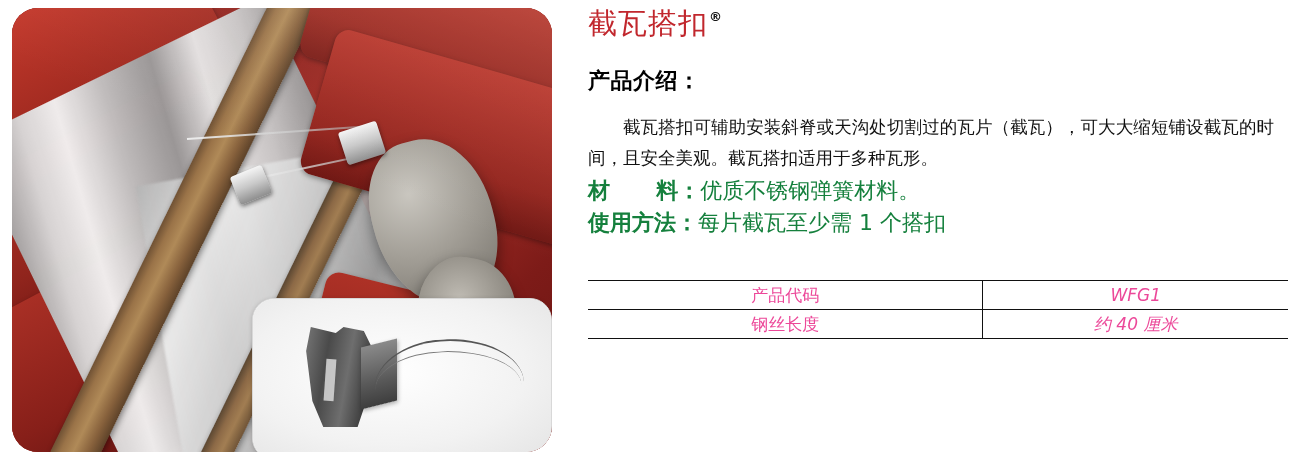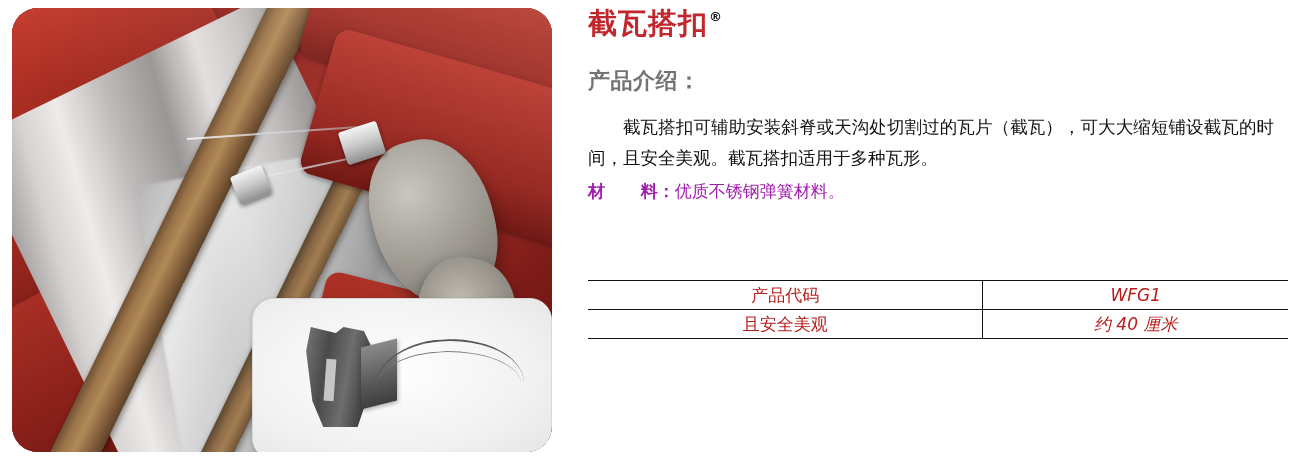--- a/index.html
+++ b/index.html
@@ -229,58 +229,58 @@
   .title-row {
     position: absolute;
     left: 0;
     top: 8px;
     display: flex;
     align-items: flex-start;
   }
   .title {
     font-family: "DejaVu Sans", "Liberation Sans", sans-serif;
     font-size: 29px;
-    font-weight: bold;
+    font-weight: normal;
     color: #c1272d;
     letter-spacing: 1px;
     line-height: 1.1;
   }
   .reg {
     font-size: 13px;
     color: #111;
     margin-left: 1px;
     margin-top: 1px;
     font-weight: bold;
   }
   .section-heading {
     position: absolute;
     left: 0;
     top: 66px;
     font-size: 22px;
     font-weight: bold;
-    color: #737373;
+    color: #000000;
     letter-spacing: 0.5px;
   }
   .para {
     position: absolute;
     left: 0;
     top: 112px;
     width: 686px;
     font-size: 17.5px;
     line-height: 31px;
     color: #111;
     text-indent: 2em;
     text-align: justify;
   }
   .spec-line {
     position: absolute;
     left: 0;
-    font-size: 17px;
+    font-size: 22px;
     line-height: 30px;
-    color: #a21caf;
+    color: #15803d;
     white-space: nowrap;
   }
   .spec-line .lbl {
     font-weight: bold;
     display: inline-block;
   }
   .spec-line.l1 { top: 176px; }
   .spec-line.l2 { top: 208px; }
   .lbl-material { letter-spacing: 0; }
   .gap-wide { display: inline-block; width: 2.1em; }
@@ -292,21 +292,21 @@
     width: 700px;
     border-collapse: collapse;
     font-size: 17px;
   }
   table.spec td {
     border-top: 1px solid #111;
     border-bottom: 1px solid #111;
     height: 28px;
     text-align: center;
     padding: 0;
-    color: #b91c1c;
+    color: #ec4899;
   }
   table.spec td.col-l {
     width: 395px;
     border-right: 1px solid #111;
   }
   table.spec td.col-r {
     width: 305px;
     font-style: italic;
   }
   table.spec tr td { border-bottom: 1px solid #111; border-top: none; }
@@ -355,28 +355,31 @@
     </div>
 
     <div class="section-heading">产品介绍：</div>
 
     <div class="para">截瓦搭扣可辅助安装斜脊或天沟处切割过的瓦片（截瓦），可大大缩短铺设截瓦的时间，且安全美观。截瓦搭扣适用于多种瓦形。</div>
 
     <div class="spec-line l1">
       <span class="lbl lbl-material">材</span><span class="gap-wide"></span><span class="lbl">料：</span><span>优质不锈钢弹簧材料。</span>
     </div>
 
+    <div class="spec-line l2">
+      <span class="lbl">使用方法：</span><span>每片截瓦至少需 1 个搭扣</span>
+    </div>
 
     <table class="spec">
       <tbody>
         <tr>
           <td class="col-l">产品代码</td>
           <td class="col-r">WFG1</td>
         </tr>
         <tr>
-          <td class="col-l">且安全美观</td>
+          <td class="col-l">钢丝长度</td>
           <td class="col-r">约 40 厘米</td>
         </tr>
       </tbody>
     </table>
 
   </div>
 </div>
 
 </body></html>

